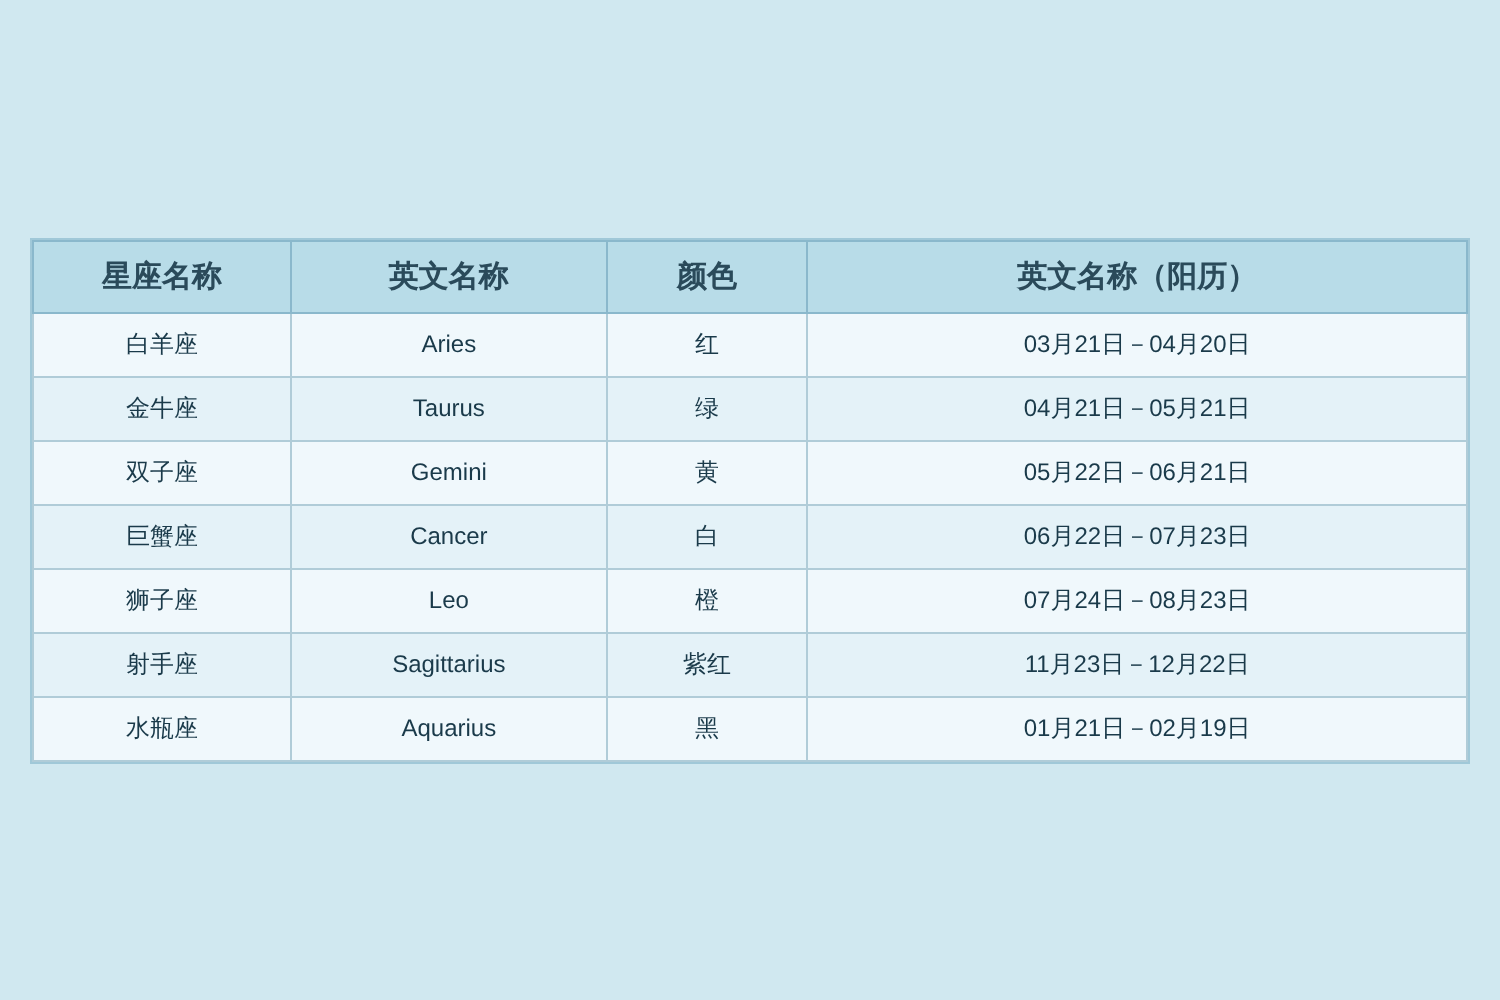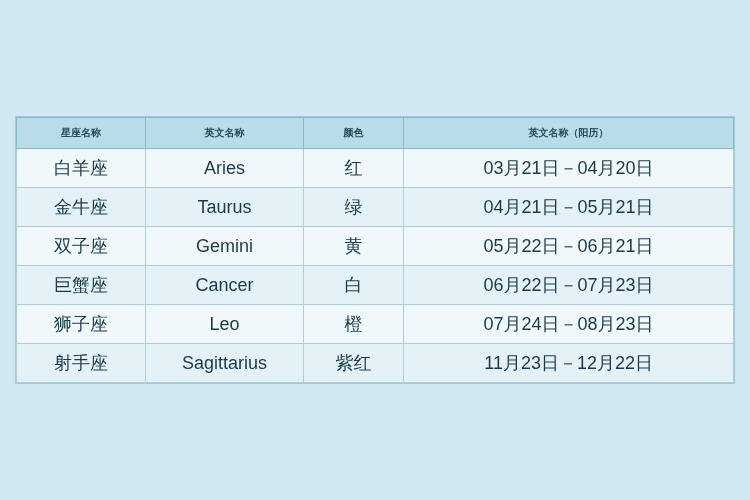--- a/index.html
+++ b/index.html
@@ -33,37 +33,37 @@
     thead tr {
       background-color: #b8dce8;
     }
 
     thead th {
       border: 1px solid #8ab8cc;
       padding: 8px 12px;
       text-align: center;
       font-weight: bold;
       color: #2a4a5a;
-      font-size: 10px;
+      font-size: 15px;
     }
 
     tbody tr {
       background-color: #f0f8fc;
     }
 
     tbody tr:nth-child(even) {
       background-color: #e4f2f8;
     }
 
     tbody td {
       border: 1px solid #b0ccd8;
       padding: 7px 12px;
       text-align: center;
       color: #1a3a4a;
-      font-size: 18px;
+      font-size: 12px;
     }
 
     .col-chinese { width: 18%; }
     .col-english { width: 22%; }
     .col-color   { width: 14%; }
     .col-date    { width: 46%; }
   </style>
 </head>
 <body>
 
@@ -107,15 +107,21 @@
           <td>Leo</td>
           <td>橙</td>
           <td>07月24日－08月23日</td>
         </tr>
         <tr>
           <td>射手座</td>
           <td>Sagittarius</td>
           <td>紫红</td>
           <td>11月23日－12月22日</td>
         </tr>
+        <tr>
+          <td>水瓶座</td>
+          <td>Aquarius</td>
+          <td>黑</td>
+          <td>01月21日－02月19日</td>
+        </tr>
       </tbody>
   </table>
 </div>
 
 </body></html>

